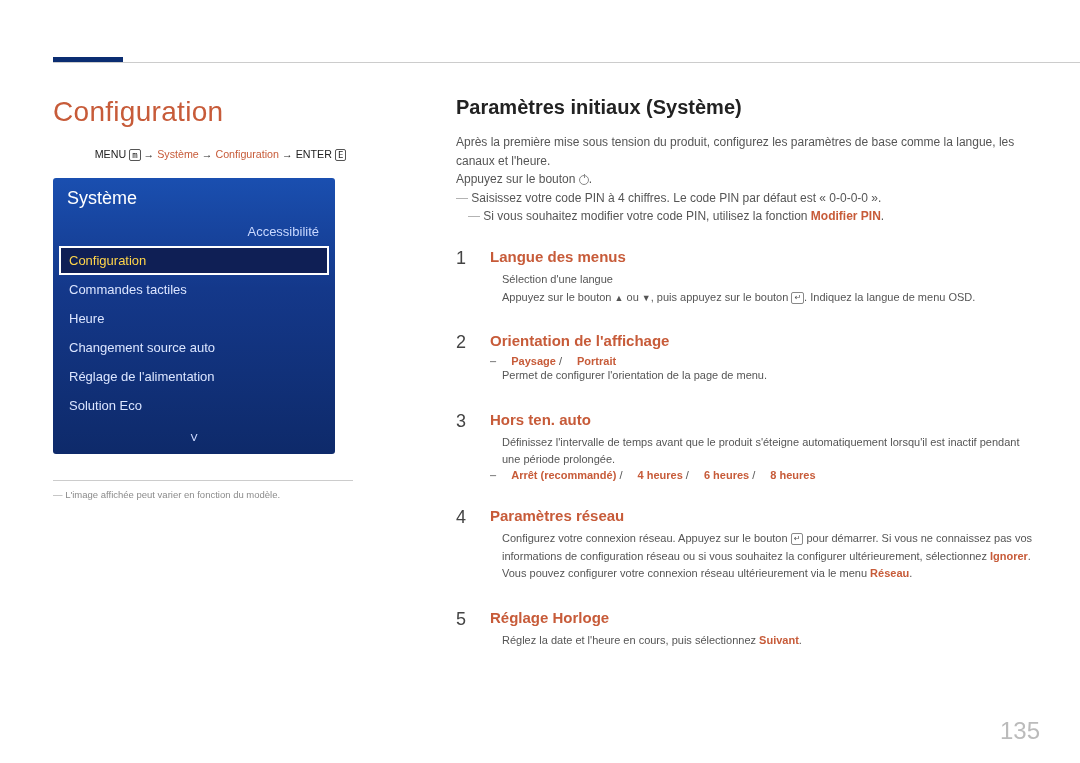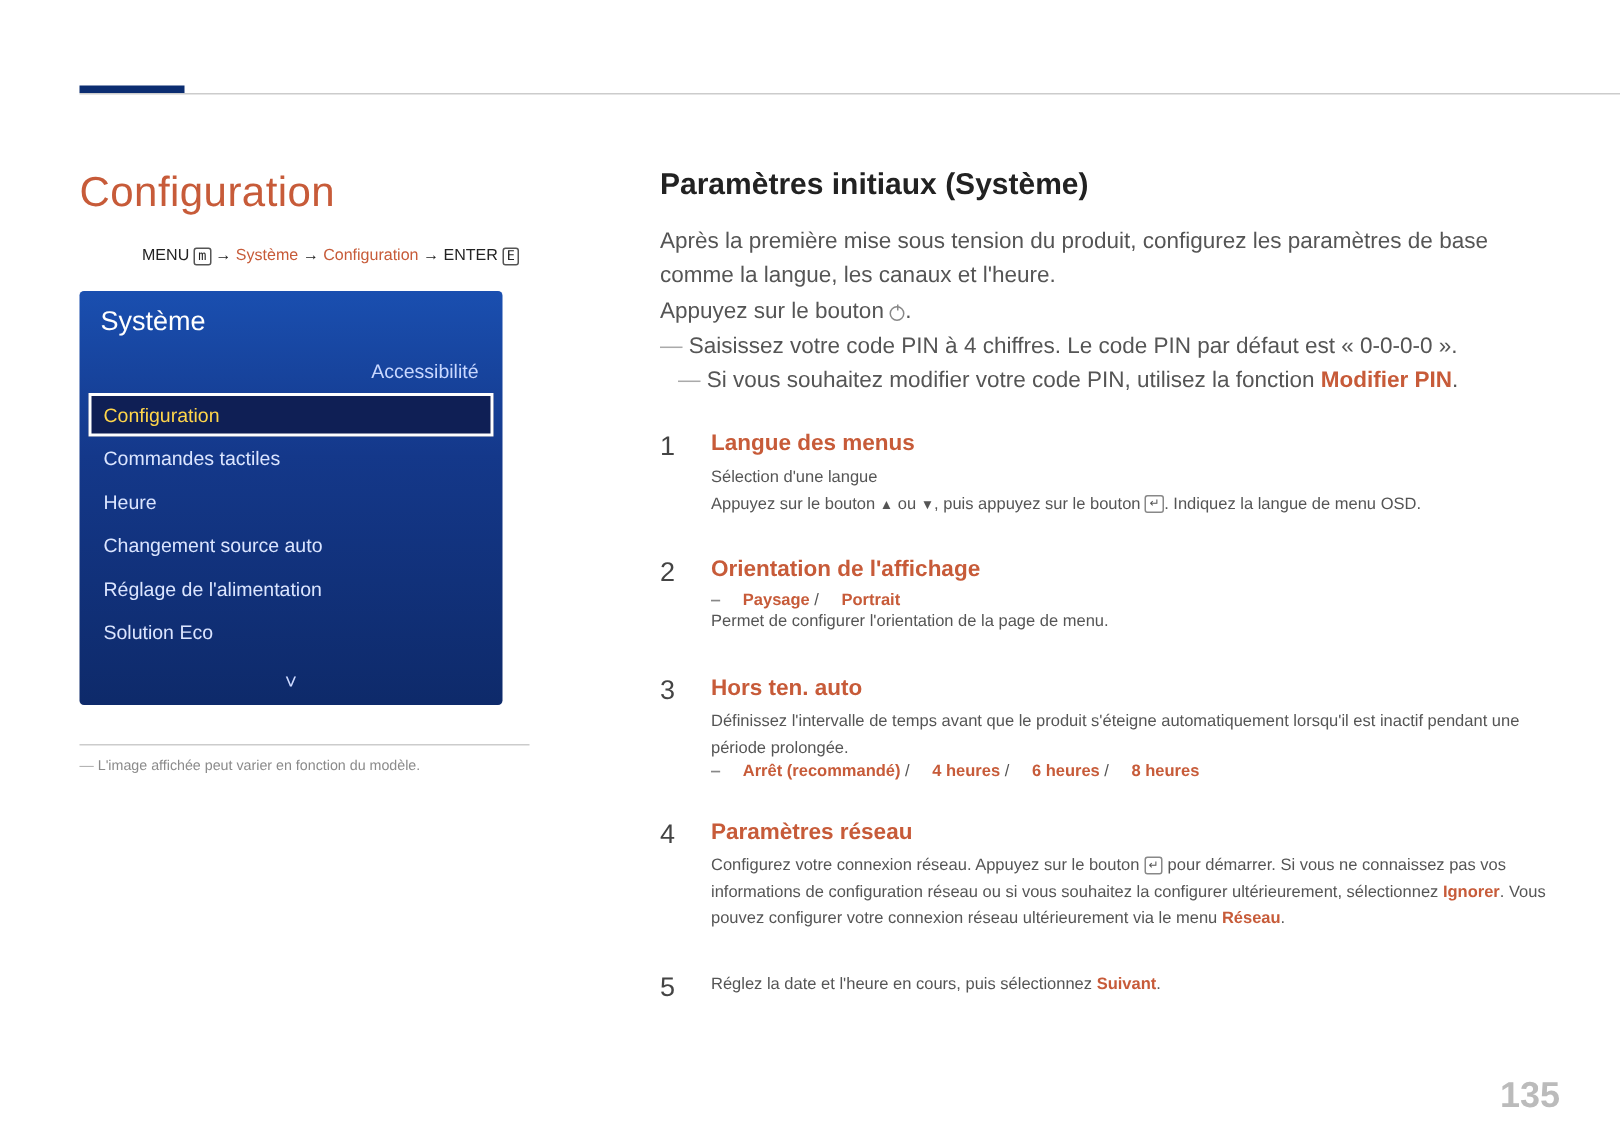--- a/index.html
+++ b/index.html
@@ -14,22 +14,22 @@
   }
   .top-rule {
     position: absolute; top: 62px; left: 53px; right: 0;
     border-top: 1px solid #ccc;
   }
   .top-accent {
     position: absolute; top: 57px; left: 53px; width: 70px; height: 5px;
     background: #0b2d71;
   }
   .page {
-    position: absolute; top: 112px; left: 53px; right: 40px;
-    display: grid; grid-template-columns: 335px 1fr; gap: 52px;
+    position: absolute; top: 96px; left: 53px; right: 40px;
+    display: grid; grid-template-columns: 335px 1fr; gap: 68px;
   }
   h1.config {
     color: #c75b39; font-weight: 400; font-size: 28px;
     letter-spacing: .3px; padding-bottom: 20px;
   }
   .breadcrumb { font-size: 10.7px; color: #222; font-weight: 400; padding-bottom: 16px; text-align: center; }
   .breadcrumb .accent { color: #c75b39; }
   .breadcrumb .icon { font-family: monospace; font-size: 9px; border:1px solid #555; border-radius:2px; padding:0 2px;}
   .menu-card {
     border-radius: 3px; overflow: hidden;
@@ -45,46 +45,46 @@
     background: #0f1f55;
     border: 2px solid #fff; color: #ffd54a;
     padding: 5px 8px;
   }
   .menu-item.acc { color: #c9d8ff; text-align: right; }
   .menu-more { text-align: center; padding: 4px 0 8px; color: #cdd9ff; font-size: 14px;}
   .footnote-sep { border-top: 1px solid #ccc; margin-top: 26px; width: 300px; }
   .footnote { color: #8b8b8b; font-size: 9.5px; padding-top: 8px; }
   .footnote::before { content:"― "; color:#aaa; }
   .right h2 { font-size: 20px; font-weight: 700; color: #222; padding-bottom: 14px; }
-  .right p { font-size: 15px; color:#555; line-height: 1.55; }
+  .right p { font-size: 12px; color:#555; line-height: 1.55; }
   .note { font-size: 10.5px; color:#777; line-height: 1.55; padding-left: 10px; }
   .note .hl { color:#c75b39; font-weight:600;margin-top:47px; }
   .note::before { content:"― "; color:#aaa; margin-left:-10px;}
   .dash-icon {
     display:inline-block; width:10px;height:10px; border:1px solid #888; border-radius:50%;
     position:relative; vertical-align:-2px;
   }
   .dash-icon::after{content:"";position:absolute;left:4px;top:-2px;width:1px;height:4px;background:#888;}
   .enter-icon {
     display:inline-block; border:1px solid #888; border-radius:2px; padding:0 2px;
     font-size:8px; line-height:10px; vertical-align:1px;
   }
   .arrow-icon { font-size:9px; }
   ol.steps { list-style:none; padding-top: 14px;}
   ol.steps > li {
     display:grid; grid-template-columns: 22px 1fr; gap: 12px;
     padding: 8px 0 18px;
   }
   ol.steps .num { font-size: 18px; color:#444; font-weight:300; }
   ol.steps .title { color:#c75b39; font-size: 15px; font-weight:700; padding-bottom:6px;}
-  ol.steps .body { font-size:11px; color:#555; line-height:1.6;}
+  ol.steps .body { font-size:11px; color:#555; line-height:1.6;margin-left:12px;}
   ol.steps .opt { font-size:11px; color:#555; }
   ol.steps .opt .hl { color:#c75b39; font-weight:600;margin-left:12px;}
   ol.steps .opt::before { content:"‒  "; color:#888; font-weight:700;}
-  .page-num { position:absolute; bottom:18px; right:40px; font-size:24px; color:#bbb; font-weight:700;}
+  .page-num { position:absolute; bottom:18px; right:40px; font-size:24px; color:#bbb; font-weight:400;}
 </style>
 </head>
 <body>
 
 <div class="top-accent"></div>
 <div class="top-rule"></div>
 
 <div class="page">
   <div class="left">
     <h1 class="config">Configuration</h1>
@@ -170,20 +170,21 @@
           <div class="title">Paramètres réseau</div>
           <div class="body">
             <span>Configurez votre connexion réseau. Appuyez sur le bouton </span><span class="enter-icon">↵</span><span> pour démarrer. Si vous ne connaissez pas vos informations de configuration réseau ou si vous souhaitez la configurer ultérieurement, sélectionnez </span><span class="hl" style="color:#c75b39;font-weight:600">Ignorer</span><span>. Vous pouvez configurer votre connexion réseau ultérieurement via le menu </span><span class="hl" style="color:#c75b39;font-weight:600">Réseau</span><span>.</span>
           </div>
         </div>
       </li>
 
       <li>
         <div class="num">5</div>
         <div>
+          <div class="title">Réglage Horloge</div>
           <div class="body">
             <span>Réglez la date et l'heure en cours, puis sélectionnez </span><span style="color:#c75b39;font-weight:600">Suivant</span><span>.</span>
           </div>
         </div>
       </li>
     </ol>
   </div>
 </div>
 
 <div class="page-num">135</div>

